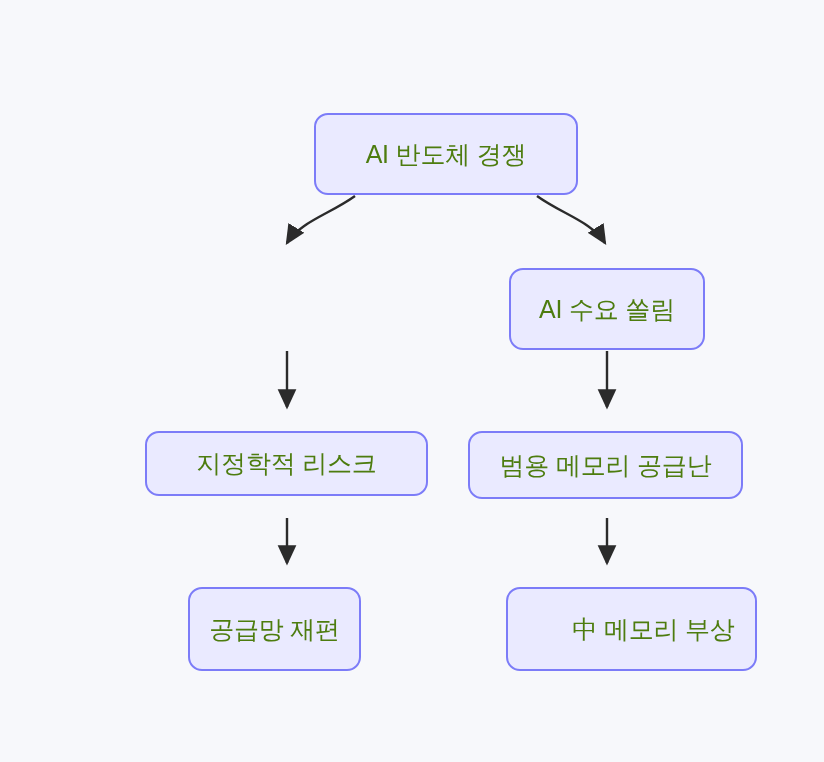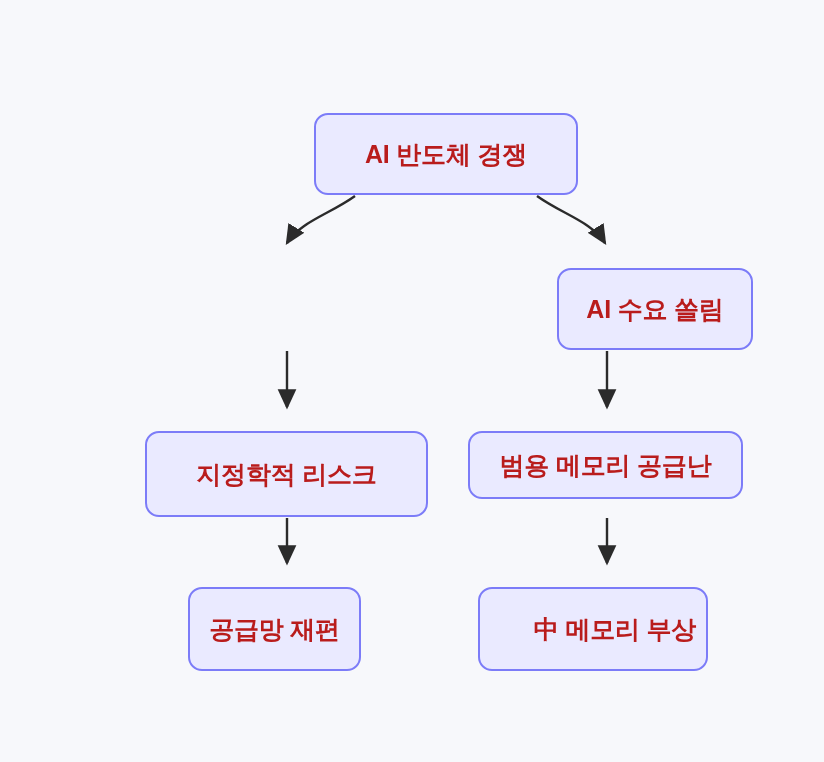--- a/index.html
+++ b/index.html
@@ -33,35 +33,35 @@
     border: 2px solid #7c7cf8;
     border-radius: 14px;
     display: flex;
     align-items: center;
     justify-content: center;
     overflow: hidden;
     white-space: nowrap;
   }
   .node-label {
     font-size: 25px;
-    font-weight: 700;
-    color: #b91c1c;
+    font-weight: 400;
+    color: #4d7c0f;
     letter-spacing: -0.2px;
     line-height: 1;
     flex: 0 0 auto;
     text-align: center;
   }
   
   #node-root      { left: 314px; top: 113px; width: 264px; height: 82px; }
   #node-hbm4      { left: 119px; top: 268px; width: 336px; height: 82px; }
-  #node-ai-demand { left: 509px; top: 268px; width: 196px; height: 82px; margin-left: 48px; }
-  #node-geo-risk  { left: 145px; top: 431px; width: 283px; height: 86px; }
+  #node-ai-demand { left: 509px; top: 268px; width: 196px; height: 82px; }
+  #node-geo-risk  { left: 145px; top: 431px; width: 283px; height: 65px; }
   #node-supply    { left: 468px; top: 431px; width: 275px; height: 68px; }
   #node-chain     { left: 188px; top: 587px; width: 173px; height: 84px; }
-  #node-china     { left: 478px; top: 587px; width: 230px; height: 84px; padding-left: 44px; }
+  #node-china     { left: 506px; top: 587px; width: 251px; height: 84px; padding-left: 44px; }
 </style>
 </head>
 <body>
 
 <div id="flowchart">
 
   <svg id="edge-layer" width="824" height="762" viewBox="0 0 824 762" xmlns="http://www.w3.org/2000/svg">
     <defs>
       <marker id="arrowhead" markerWidth="9" markerHeight="9" refX="7.4" refY="4.5" orient="auto" markerUnits="strokeWidth">
         <path d="M0,0.6 L8.4,4.5 L0,8.4 z" fill="#2b2b2b"></path>

